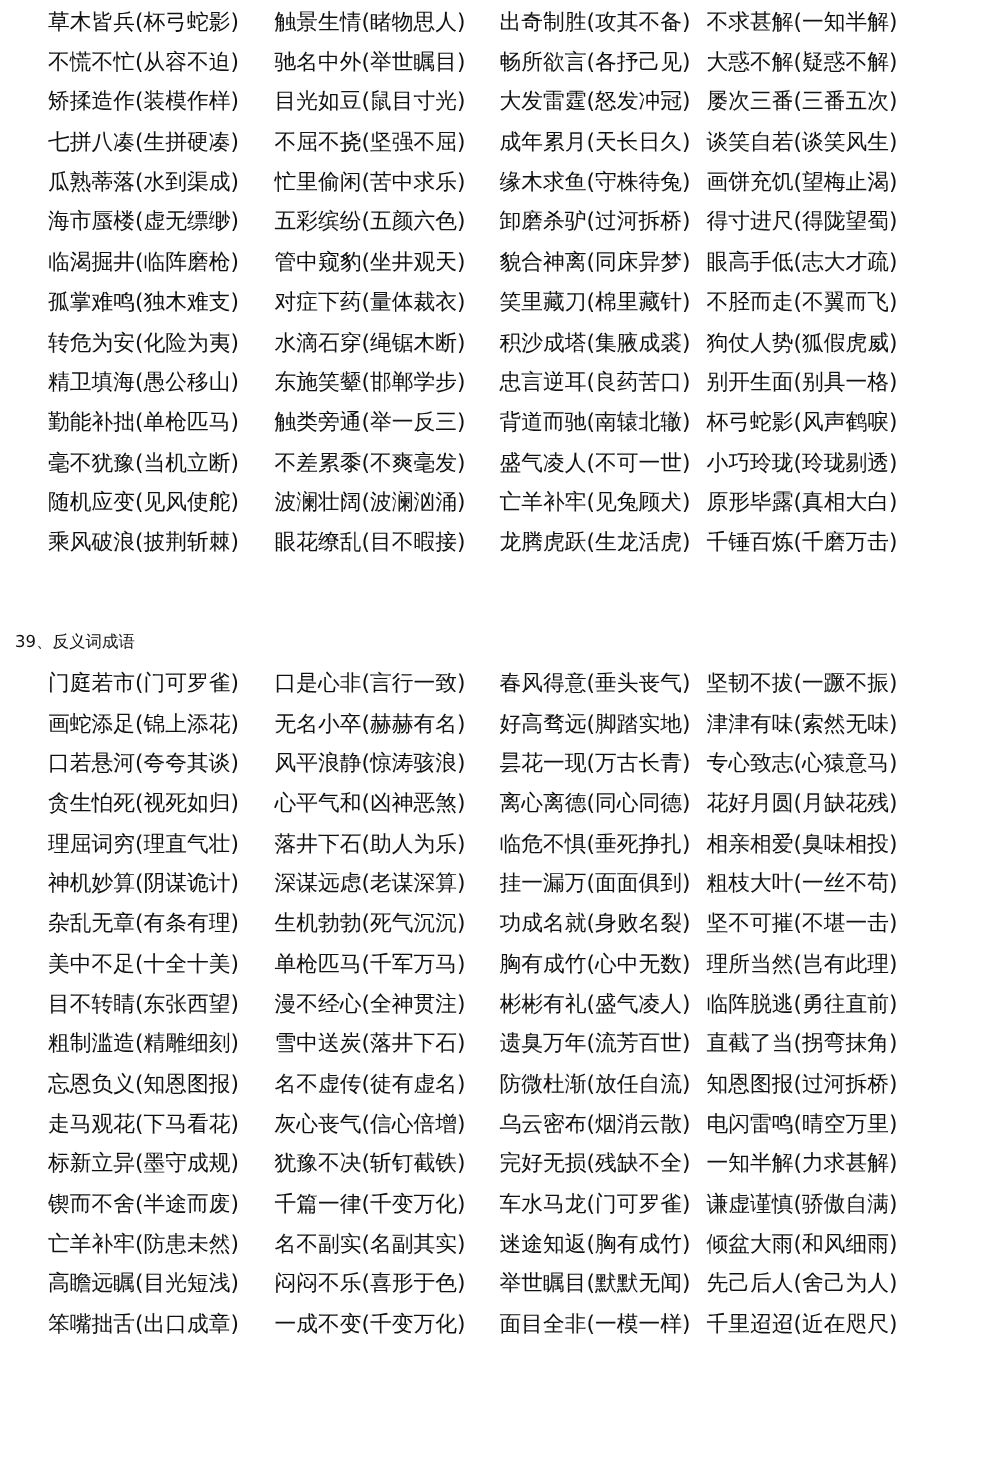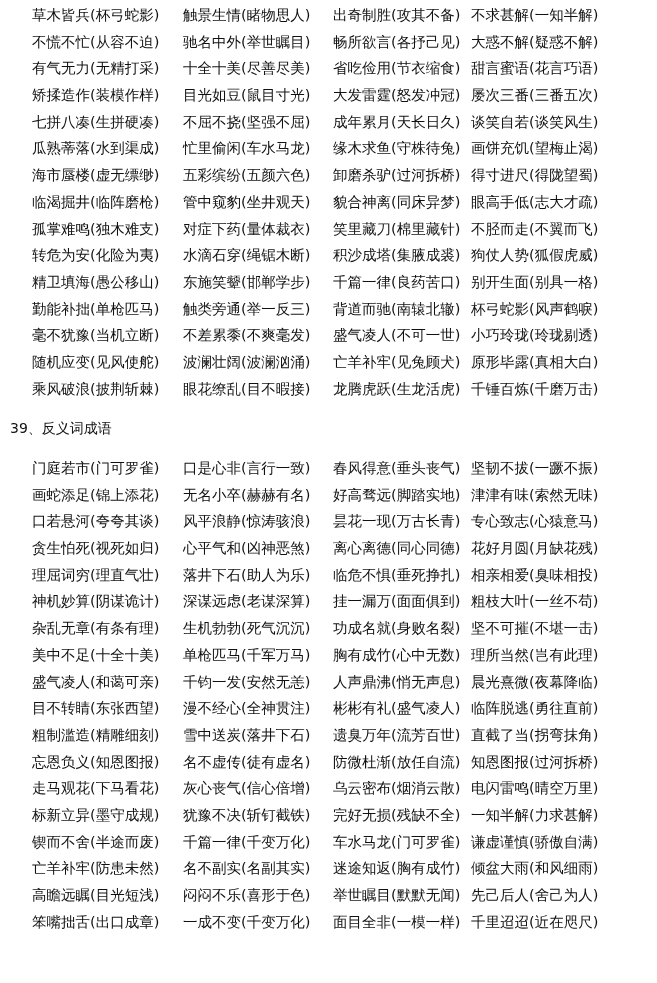--- a/index.html
+++ b/index.html
@@ -6,61 +6,55 @@
   body {
     width: 657px; height: 983px; overflow: hidden; position: relative;
     font-family: "DejaVu Sans", "Liberation Sans", sans-serif;
     color: #111111; font-size: 14.5px;
   }
   .page { position: absolute; left: 0; top: 0; width: 657px; height: 983px; }
   .block { position: absolute; left: 0; width: 542px; }
   .row { position: relative; height: 26.7px; white-space: nowrap; }
   .cell { position: absolute; top: 3px; line-height: 20px; letter-spacing: 0px; }
   .c0 { left: 32px; } .c1 { left: 183px; } .c2 { left: 333px; } .c3 { left: 471px; }
-  .sec-title { position: absolute; left: 10px; line-height: 22px; font-size: 14px; }
+  .sec-title { position: absolute; left: 10px; line-height: 22px; font-size: 11px; }
 </style>
 </head>
 <body>
 
 <div class="page">
 
   <div class="block" id="block-top" style="top:2px;">
       <div class="row">
         <span class="cell c0">草木皆兵(杯弓蛇影)</span>
         <span class="cell c1">触景生情(睹物思人)</span>
         <span class="cell c2">出奇制胜(攻其不备)</span>
         <span class="cell c3">不求甚解(一知半解)</span>
       </div>
       <div class="row">
         <span class="cell c0">不慌不忙(从容不迫)</span>
         <span class="cell c1">驰名中外(举世瞩目)</span>
         <span class="cell c2">畅所欲言(各抒己见)</span>
         <span class="cell c3">大惑不解(疑惑不解)</span>
       </div>
       <div class="row">
-        <span class="cell c0">有气无力(无精打采)</span>
-        <span class="cell c1">十全十美(尽善尽美)</span>
-        <span class="cell c2">省吃俭用(节衣缩食)</span>
-        <span class="cell c3">甜言蜜语(花言巧语)</span>
-      </div>
-      <div class="row">
         <span class="cell c0">矫揉造作(装模作样)</span>
         <span class="cell c1">目光如豆(鼠目寸光)</span>
         <span class="cell c2">大发雷霆(怒发冲冠)</span>
         <span class="cell c3">屡次三番(三番五次)</span>
       </div>
       <div class="row">
         <span class="cell c0">七拼八凑(生拼硬凑)</span>
         <span class="cell c1">不屈不挠(坚强不屈)</span>
         <span class="cell c2">成年累月(天长日久)</span>
         <span class="cell c3">谈笑自若(谈笑风生)</span>
       </div>
       <div class="row">
         <span class="cell c0">瓜熟蒂落(水到渠成)</span>
-        <span class="cell c1">忙里偷闲(车水马龙)</span>
+        <span class="cell c1">忙里偷闲(苦中求乐)</span>
         <span class="cell c2">缘木求鱼(守株待兔)</span>
         <span class="cell c3">画饼充饥(望梅止渴)</span>
       </div>
       <div class="row">
         <span class="cell c0">海市蜃楼(虚无缥缈)</span>
         <span class="cell c1">五彩缤纷(五颜六色)</span>
         <span class="cell c2">卸磨杀驴(过河拆桥)</span>
         <span class="cell c3">得寸进尺(得陇望蜀)</span>
       </div>
       <div class="row">
@@ -77,21 +71,21 @@
       </div>
       <div class="row">
         <span class="cell c0">转危为安(化险为夷)</span>
         <span class="cell c1">水滴石穿(绳锯木断)</span>
         <span class="cell c2">积沙成塔(集腋成裘)</span>
         <span class="cell c3">狗仗人势(狐假虎威)</span>
       </div>
       <div class="row">
         <span class="cell c0">精卫填海(愚公移山)</span>
         <span class="cell c1">东施笑颦(邯郸学步)</span>
-        <span class="cell c2">千篇一律(良药苦口)</span>
+        <span class="cell c2">忠言逆耳(良药苦口)</span>
         <span class="cell c3">别开生面(别具一格)</span>
       </div>
       <div class="row">
         <span class="cell c0">勤能补拙(单枪匹马)</span>
         <span class="cell c1">触类旁通(举一反三)</span>
         <span class="cell c2">背道而驰(南辕北辙)</span>
         <span class="cell c3">杯弓蛇影(风声鹤唳)</span>
       </div>
       <div class="row">
         <span class="cell c0">毫不犹豫(当机立断)</span>
@@ -108,21 +102,21 @@
       <div class="row">
         <span class="cell c0">乘风破浪(披荆斩棘)</span>
         <span class="cell c1">眼花缭乱(目不暇接)</span>
         <span class="cell c2">龙腾虎跃(生龙活虎)</span>
         <span class="cell c3">千锤百炼(千磨万击)</span>
       </div>
     </div>
 
   <div class="sec-title" style="top:417px;">39、反义词成语</div>
 
-  <div class="block" id="block-39" style="top:443px;margin-top:12px;">
+  <div class="block" id="block-39" style="top:443px;">
       <div class="row">
         <span class="cell c0">门庭若市(门可罗雀)</span>
         <span class="cell c1">口是心非(言行一致)</span>
         <span class="cell c2">春风得意(垂头丧气)</span>
         <span class="cell c3">坚韧不拔(一蹶不振)</span>
       </div>
       <div class="row">
         <span class="cell c0">画蛇添足(锦上添花)</span>
         <span class="cell c1">无名小卒(赫赫有名)</span>
         <span class="cell c2">好高骛远(脚踏实地)</span>
@@ -158,26 +152,20 @@
         <span class="cell c2">功成名就(身败名裂)</span>
         <span class="cell c3">坚不可摧(不堪一击)</span>
       </div>
       <div class="row">
         <span class="cell c0">美中不足(十全十美)</span>
         <span class="cell c1">单枪匹马(千军万马)</span>
         <span class="cell c2">胸有成竹(心中无数)</span>
         <span class="cell c3">理所当然(岂有此理)</span>
       </div>
       <div class="row">
-        <span class="cell c0">盛气凌人(和蔼可亲)</span>
-        <span class="cell c1">千钧一发(安然无恙)</span>
-        <span class="cell c2">人声鼎沸(悄无声息)</span>
-        <span class="cell c3">晨光熹微(夜幕降临)</span>
-      </div>
-      <div class="row">
         <span class="cell c0">目不转睛(东张西望)</span>
         <span class="cell c1">漫不经心(全神贯注)</span>
         <span class="cell c2">彬彬有礼(盛气凌人)</span>
         <span class="cell c3">临阵脱逃(勇往直前)</span>
       </div>
       <div class="row">
         <span class="cell c0">粗制滥造(精雕细刻)</span>
         <span class="cell c1">雪中送炭(落井下石)</span>
         <span class="cell c2">遗臭万年(流芳百世)</span>
         <span class="cell c3">直截了当(拐弯抹角)</span>

